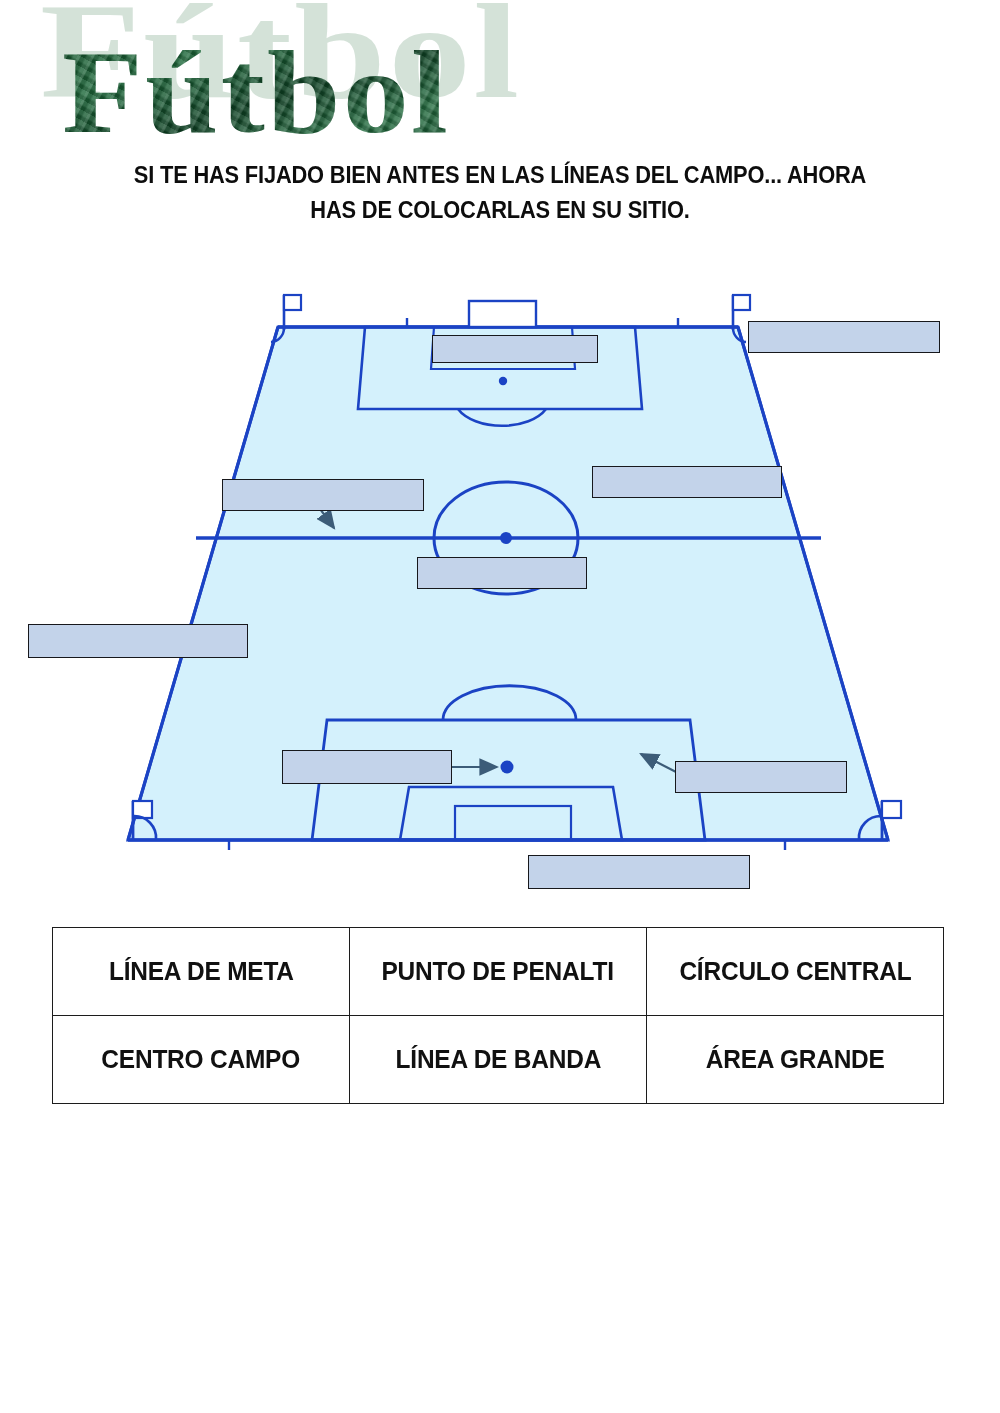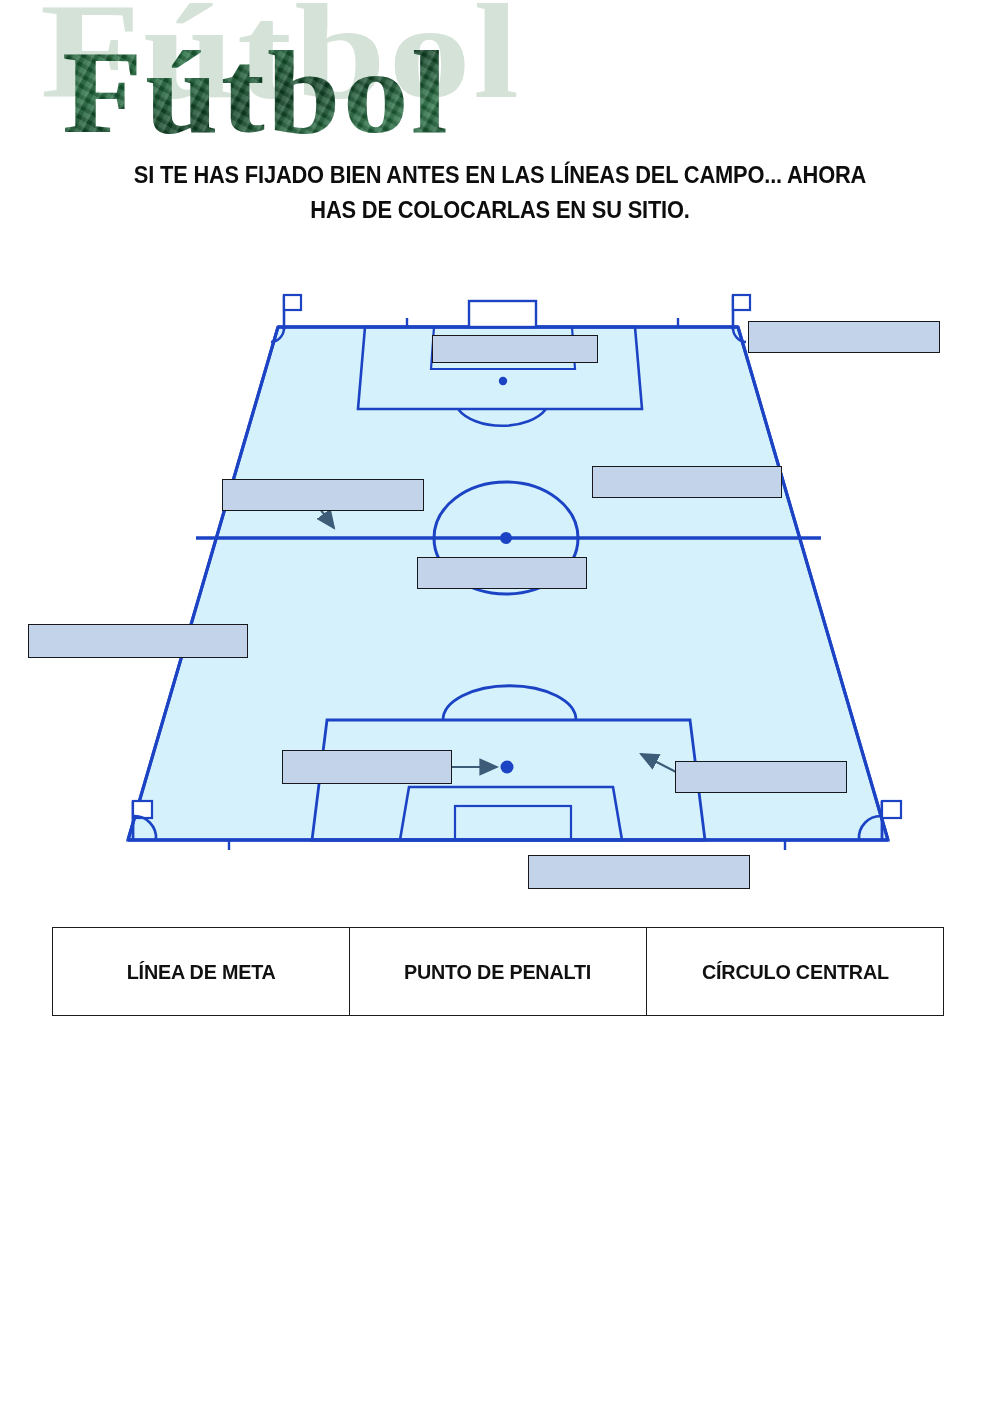--- a/index.html
+++ b/index.html
@@ -113,21 +113,21 @@
     border-collapse: collapse;
     table-layout: fixed;
   }
   .wordbank td {
     border: 1.4px solid #1c1c1c;
     height: 87px;
     text-align: center;
     vertical-align: middle;
     font-family: "Liberation Sans", sans-serif;
     font-weight: 700;
-    font-size: 21px;
+    font-size: 26px;
     letter-spacing: -0.2px;
     color: #111111;
     padding: 0 4px;
   }
   .wordbank td span {
     display: inline-block;
     transform: scaleX(0.94);
   }
 </style>
 </head>
@@ -240,14 +240,19 @@
 
 <div class="answer-box" style="left:528px; top:855px; width:222px; height:34px;"></div>
 
 <table class="wordbank">
   <tbody>
     <tr>
       <td><span>LÍNEA DE META</span></td>
       <td><span>PUNTO DE PENALTI</span></td>
       <td><span>CÍRCULO CENTRAL</span></td>
     </tr>
+    <tr>
+      <td><span>CENTRO CAMPO</span></td>
+      <td><span>LÍNEA DE BANDA</span></td>
+      <td><span>ÁREA GRANDE</span></td>
+    </tr>
   </tbody>
 </table>
 
 </body></html>

